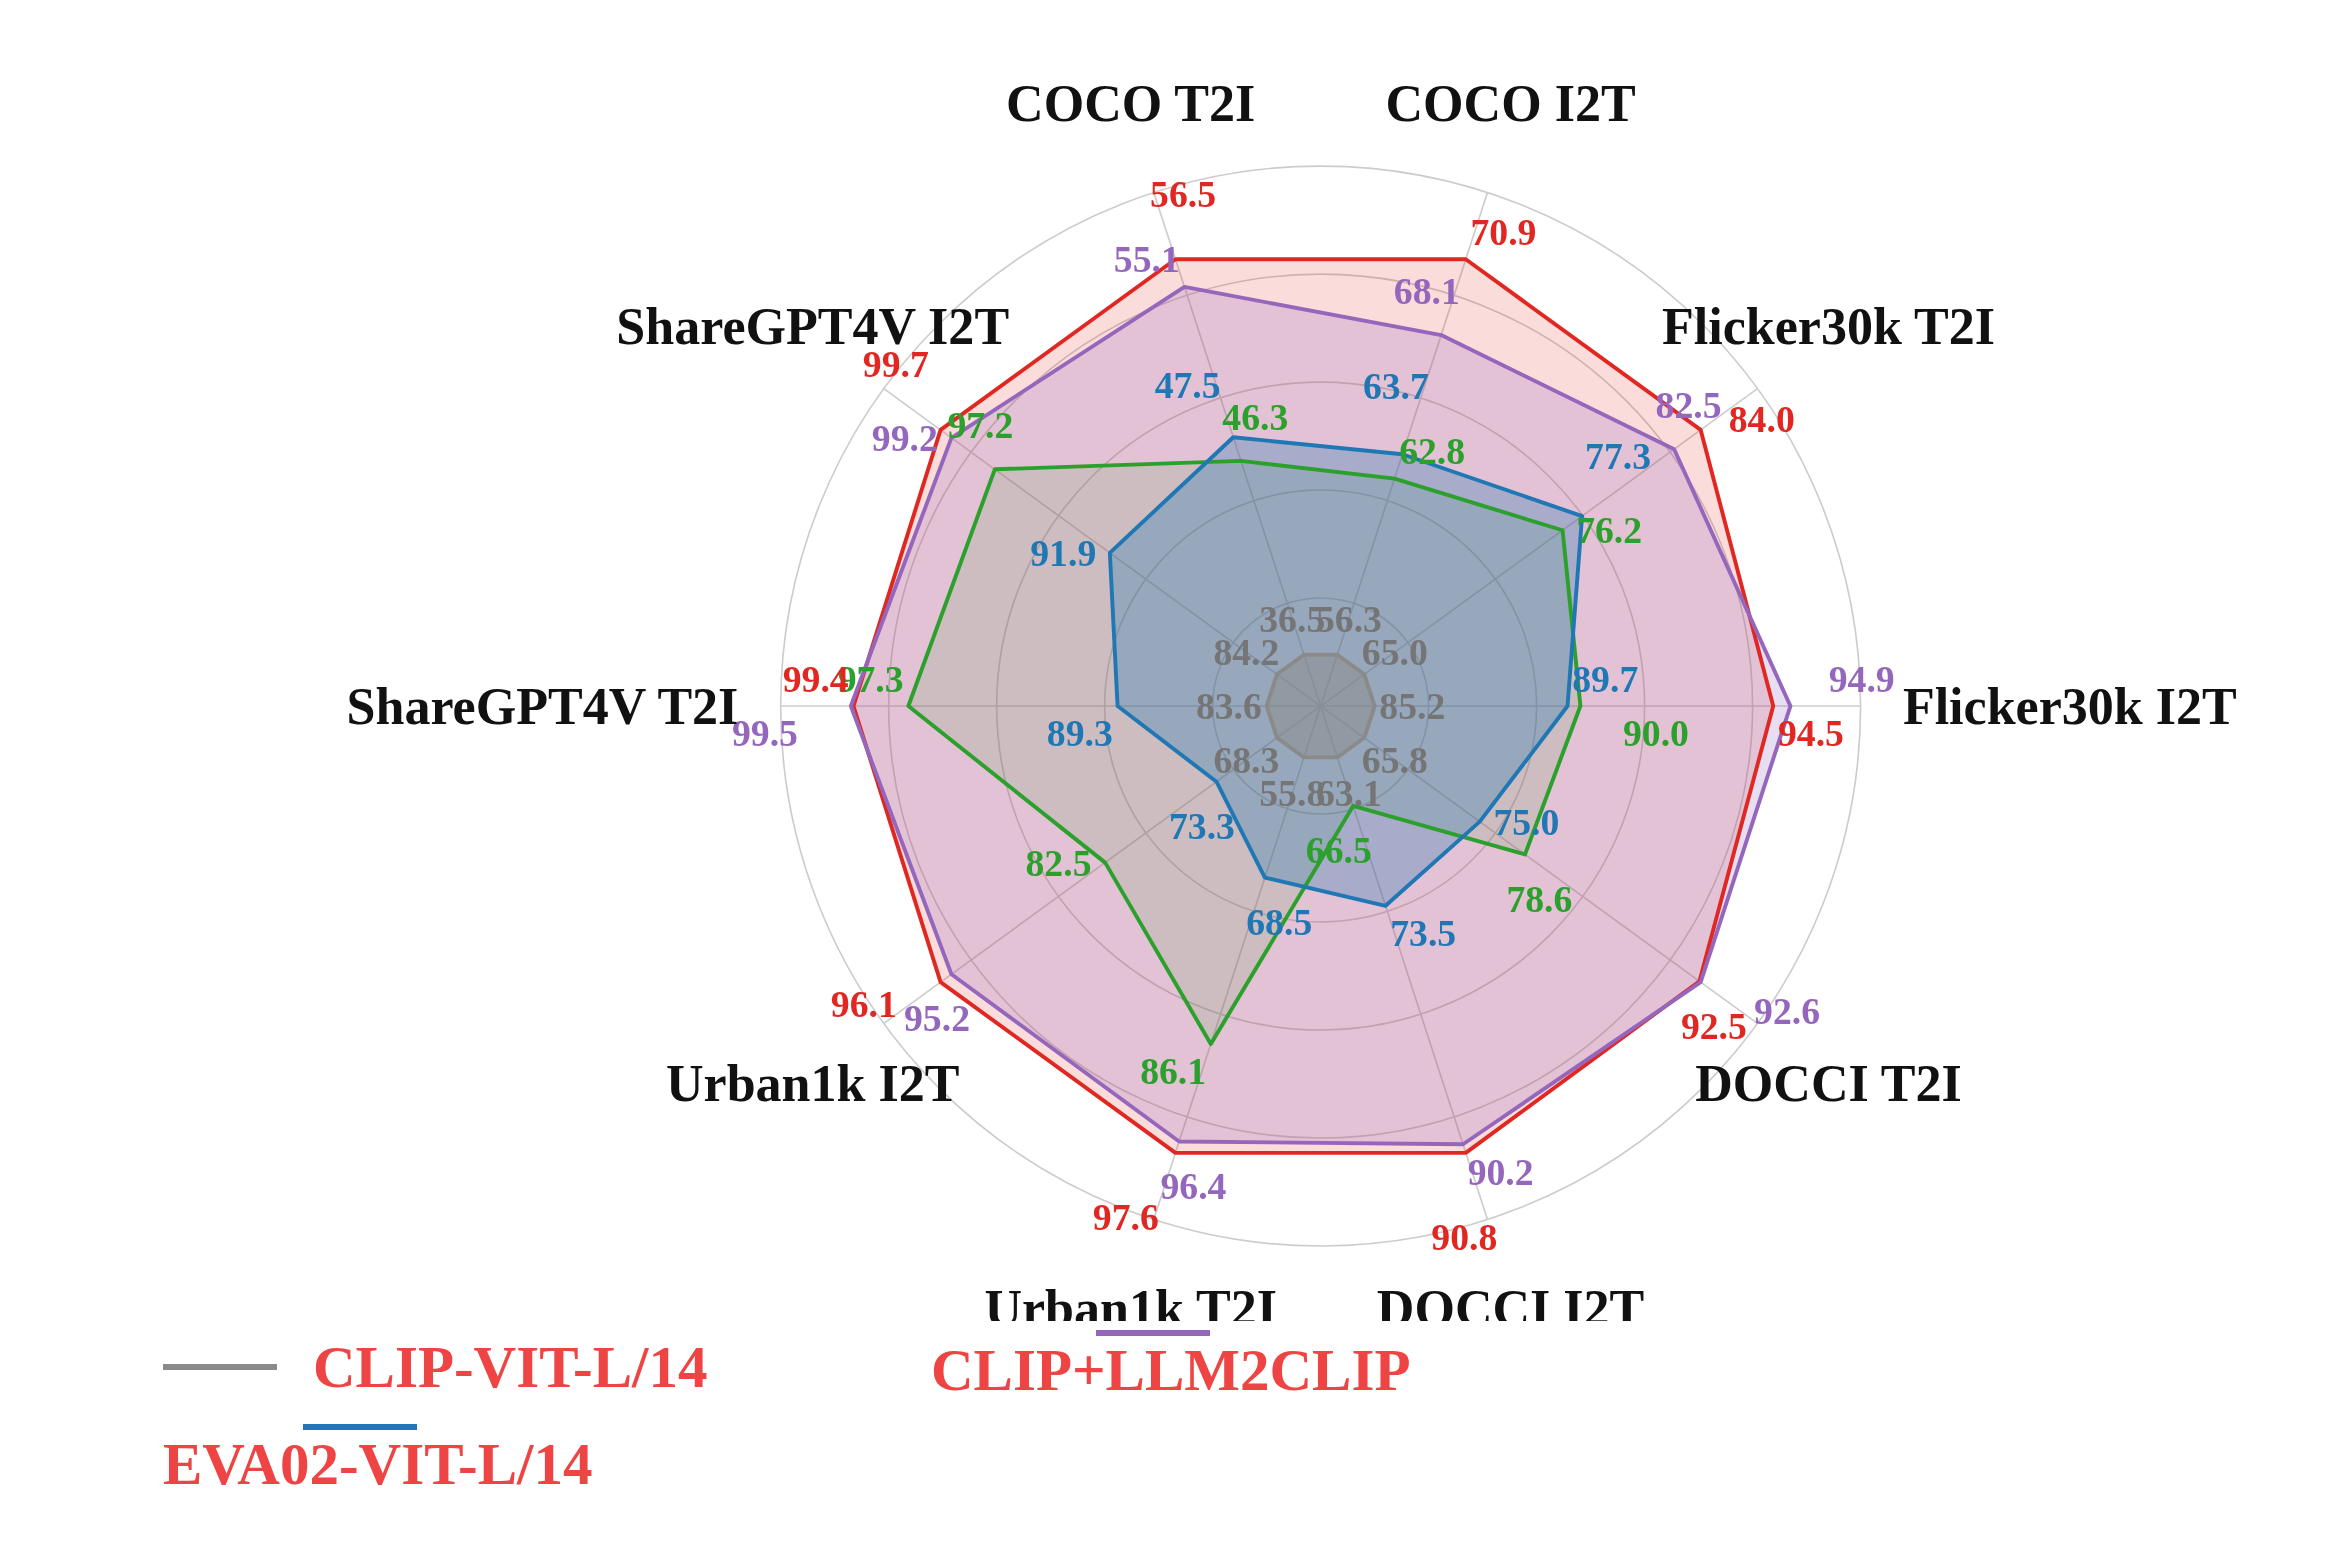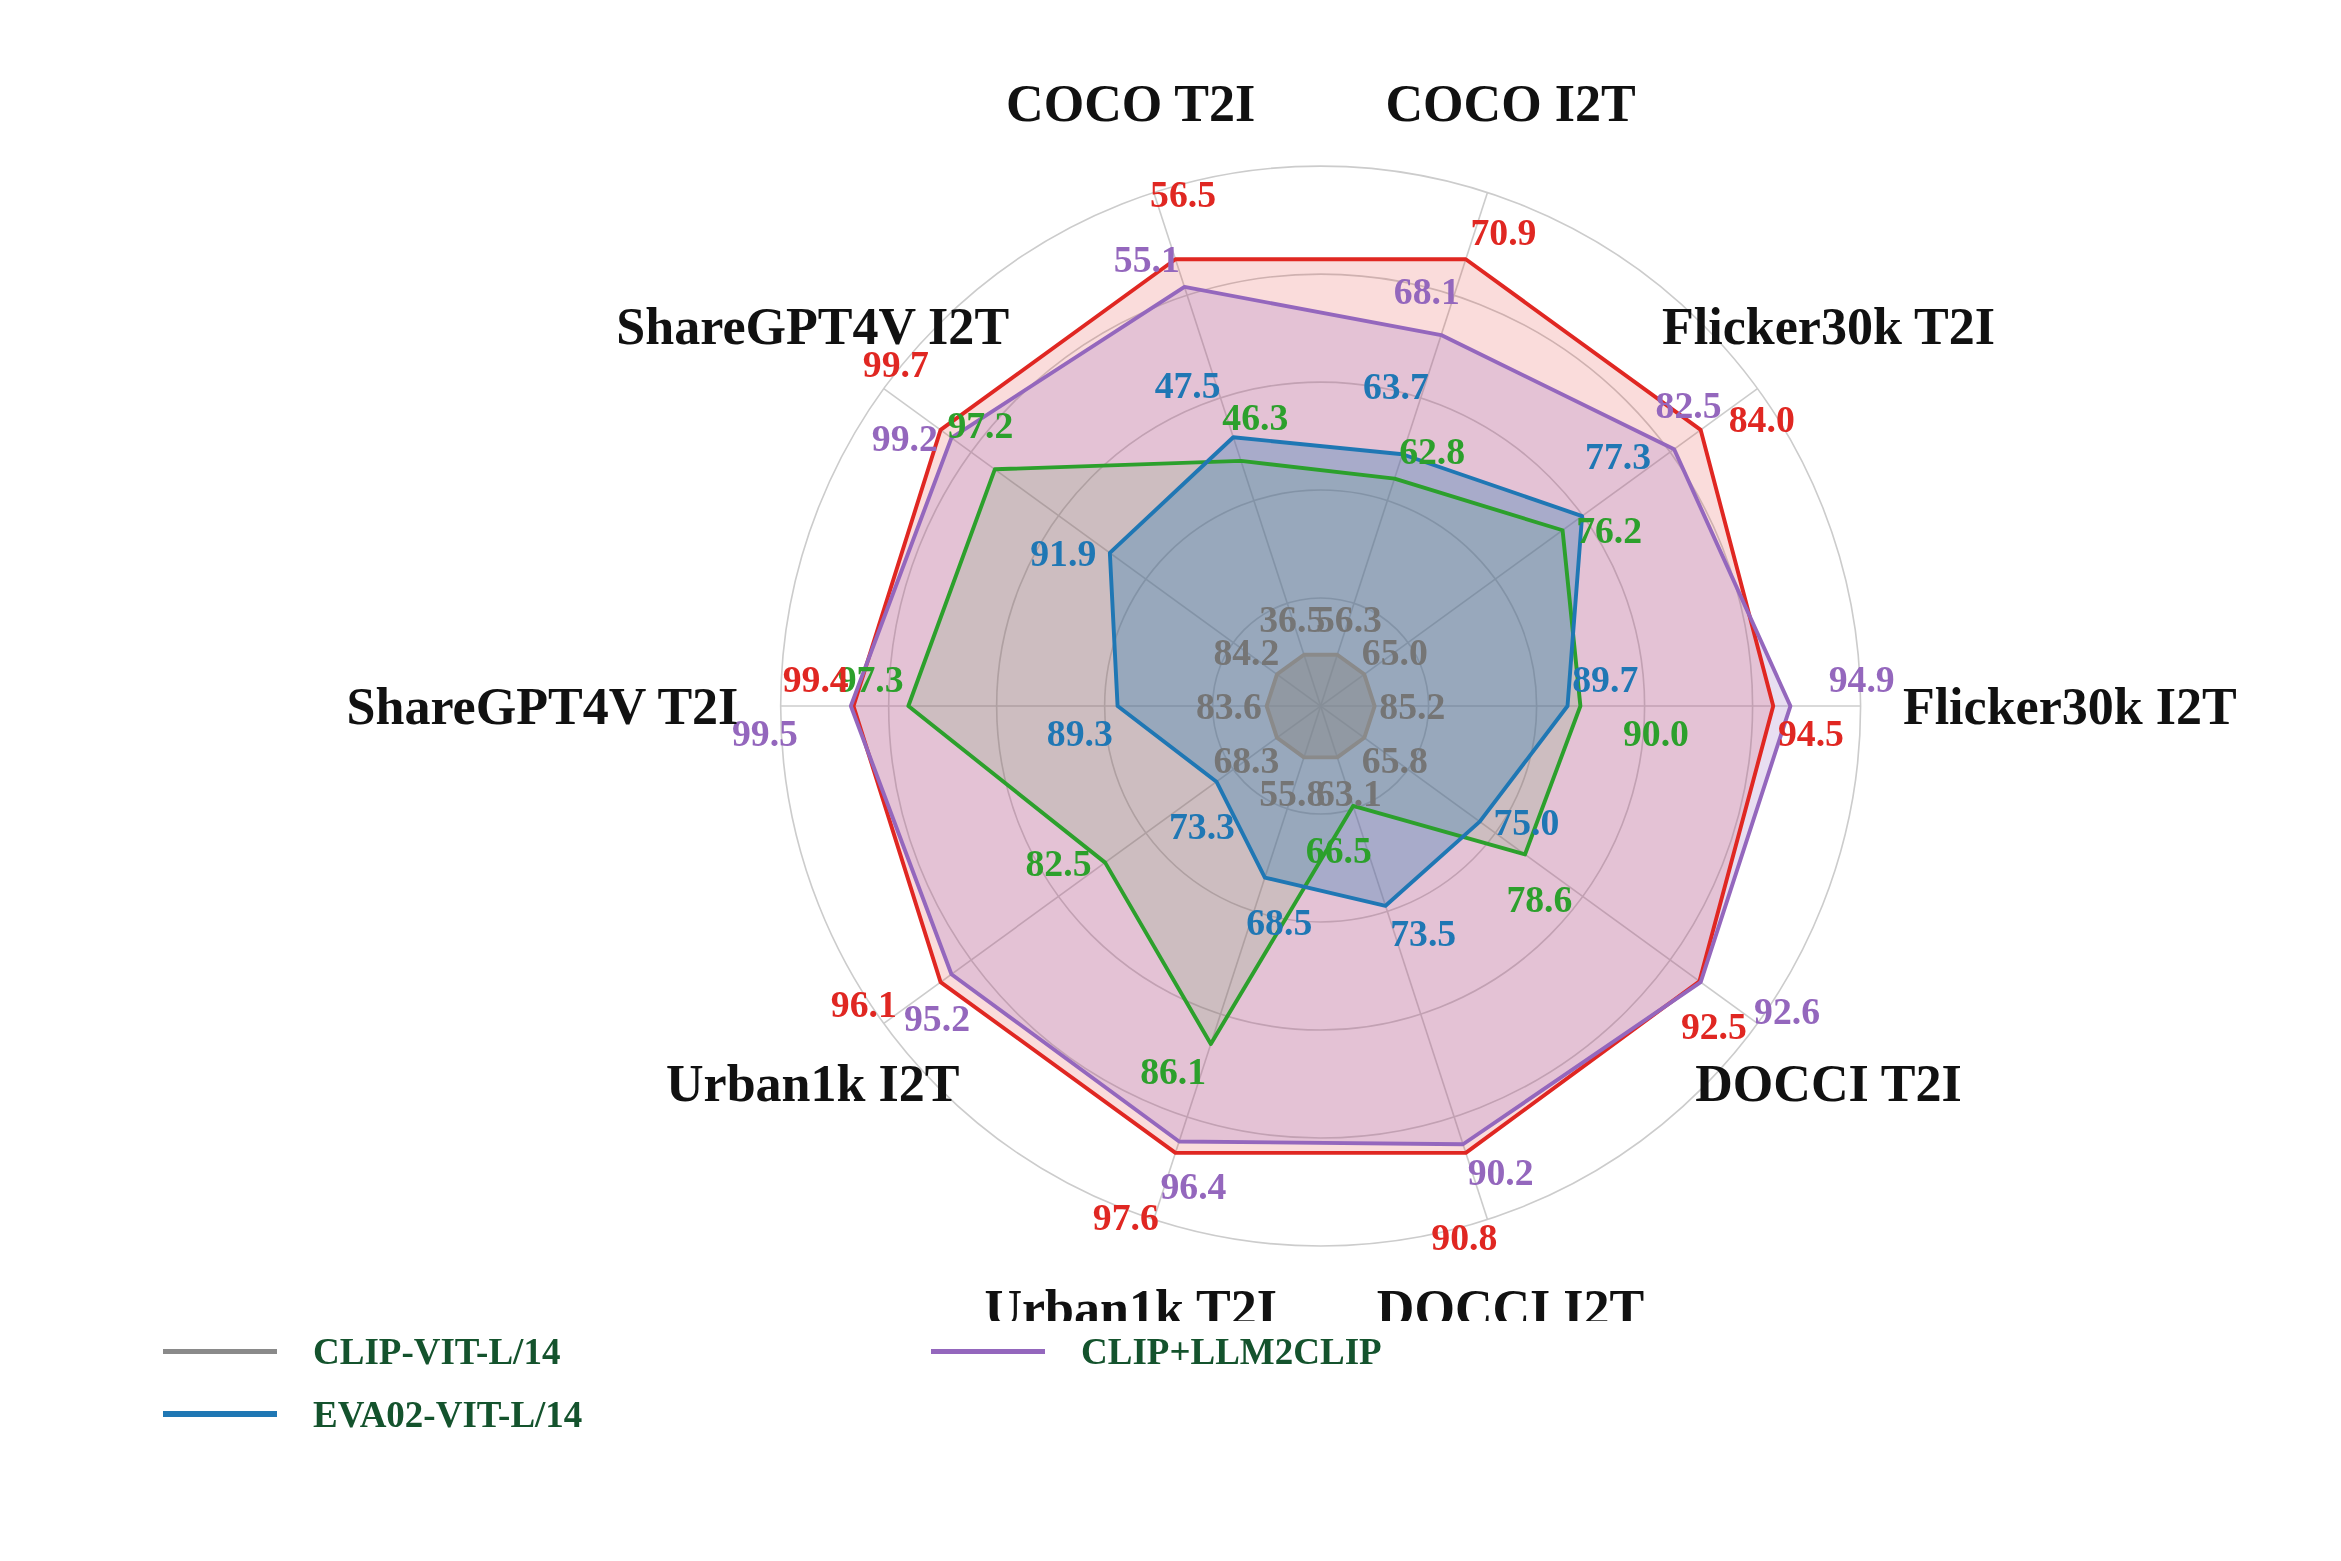--- a/index.html
+++ b/index.html
@@ -6,23 +6,23 @@
   body{width:2342px;height:1561px;font-family:"Liberation Serif",serif;}
   .figure{position:relative;width:2342px;height:1561px;background:#fff;overflow:hidden;}
   svg{display:block;}
   svg text{font-family:"Liberation Serif",serif;font-weight:bold;}
   .axis-title{font-size:80px;fill:#111111;}
   .value-label{font-size:58px;}
   .grid-line{fill:none;stroke:#cccccc;stroke-width:2.5;}
   .legend{position:absolute;left:163px;top:1330px;display:flex;flex-direction:column;gap:19.5px;}
   .legend-row{display:flex;align-items:center;}
   .legend-item{display:flex;align-items:center;width:768px;flex:0 0 auto;}
-  .legend-item:last-child{width:auto;}
+  .legend-item:last-child{width:auto;flex-direction:column;}
   .legend-swatch{width:114px;height:5.9px;margin-right:36px;flex:0 0 auto;}
-  .legend-label{font-size:37px;font-weight:bold;color:#14532d;white-space:nowrap;}
+  .legend-label{font-size:59px;font-weight:bold;color:#ef4444;white-space:nowrap;}
 </style>
 </head>
 <body>
 
 <div class="figure">
   <svg id="radar-svg" width="2342" height="1321" viewBox="0 0 3600 2030">
       <circle cx="2030" cy="1085" r="166" class="grid-line"></circle>
       <circle cx="2030" cy="1085" r="332" class="grid-line"></circle>
       <circle cx="2030" cy="1085" r="498" class="grid-line"></circle>
       <circle cx="2030" cy="1085" r="664" class="grid-line"></circle>

